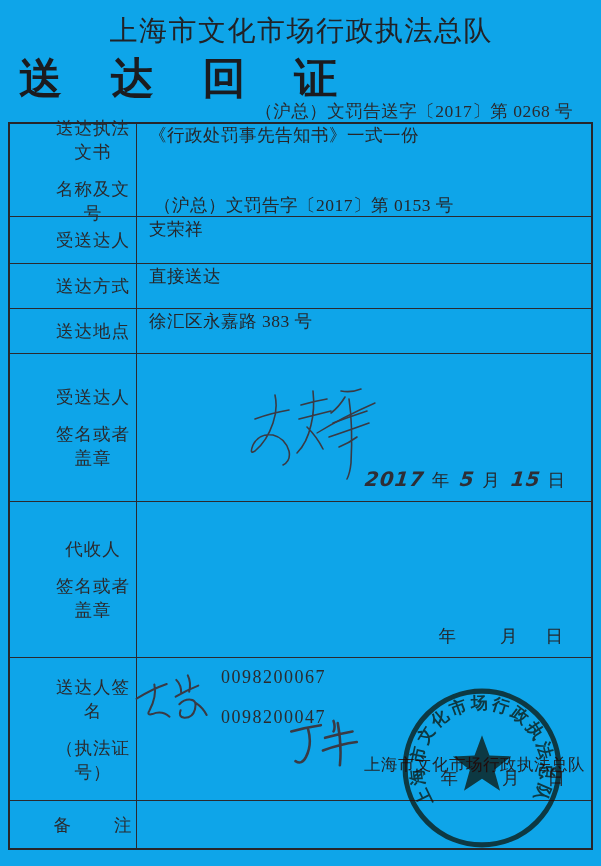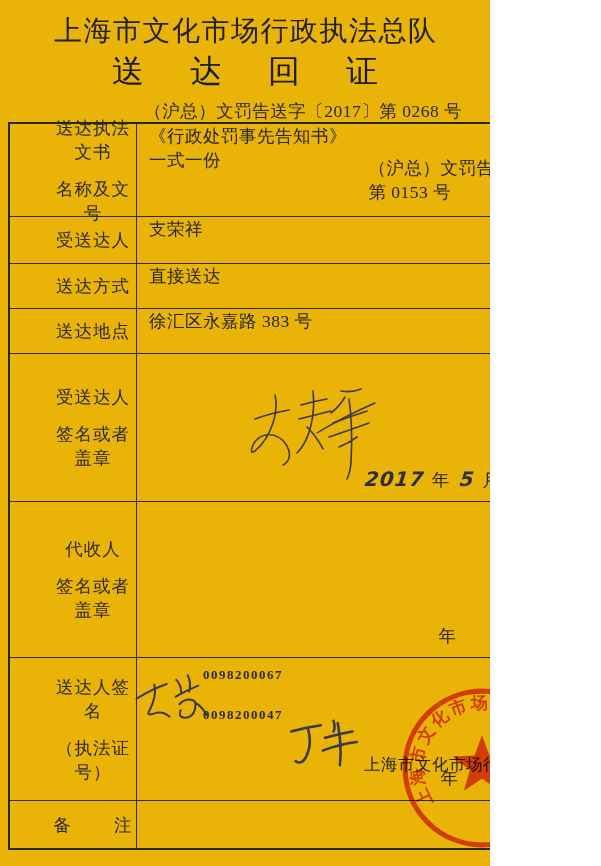--- a/index.html
+++ b/index.html
@@ -1,35 +1,35 @@
 <!DOCTYPE html>
 <html><head>
 <meta charset="utf-8">
 <style>
   * { margin:0; padding:0; box-sizing:border-box; }
   html,body { background:#ffffff; }
   .page {
     position:relative;
-    width:490px; height:866px;
-    background:#eab308;
+    width:601px; height:866px;
+    background:#0ea5e9;
     color:#1f1f23;
     font-family:"Liberation Serif","DejaVu Serif",serif;
     overflow:hidden;
   }
   .org-title {
     position:absolute; top:12px; left:0; width:100%;
     text-align:center;
     font-size:28px; letter-spacing:1.5px;
     text-indent:1.5px;
     color:#222226;
   }
   .doc-title {
     position:absolute; top:50px; left:0; width:100%;
-    text-align:center;
-    font-size:32px; font-weight:normal;
+    text-align:left;
+    font-size:43px; font-weight:bold;
     letter-spacing:19px; text-indent:19px;
     color:#1b1b1f;
   }
   .doc-number {
     position:absolute; top:99px; right:28px;
     font-size:17.5px; letter-spacing:0.5px;
     color:#2a2a2e;
   }
   .form-table {
     position:absolute; top:122px; left:8px;
@@ -50,21 +50,21 @@
     color:#2a2a2e;
     text-align:center;
   }
   .value-cell {
     display:flex; align-items:flex-start;
     padding-left:12px;
     font-size:17.5px; letter-spacing:0.5px;
     color:#26262a;
   }
   .value-cell.multiline {
-    flex-direction:row; align-items:flex-start;
+    flex-direction:column; align-items:flex-start;
     justify-content:center; gap:14px;
   }
   .value-cell.canvas { padding:0; display:block; }
   .indent2 { padding-left:5px;margin-top:32px; }
   .remarks-label { flex-direction:row; gap:42px; }
   .date-line {
     position:absolute; bottom:9px; right:26px;
     display:flex; align-items:baseline;
     font-size:17.5px; color:#26262a;
     white-space:nowrap;
@@ -80,24 +80,23 @@
     transform:skewX(-6deg);
   }
   .sp6 { display:inline-block; width:7px; }
   .sp10 { display:inline-block; width:11px; }
   .sig { position:absolute; }
   .sig path {
     fill:none; stroke:#3a3a44;
     stroke-linecap:round; stroke-linejoin:round;
   }
   .cert-no {
-    position:absolute; left:66px;
-    font-size:13px; letter-spacing:1.5px;
+    position:absolute; left:84px;
+    font-size:18px; letter-spacing:1.5px;
     color:#2a2a2e;
-    font-weight:bold;
   }
   .org-line {
     position:absolute; left:227px; top:96px;
     font-size:16.5px; letter-spacing:0.5px;
     color:#232327; white-space:nowrap;
   }
   .seal {
     position:absolute; left:263px; top:28px;
     width:164px; height:164px;
     opacity:0.88;

